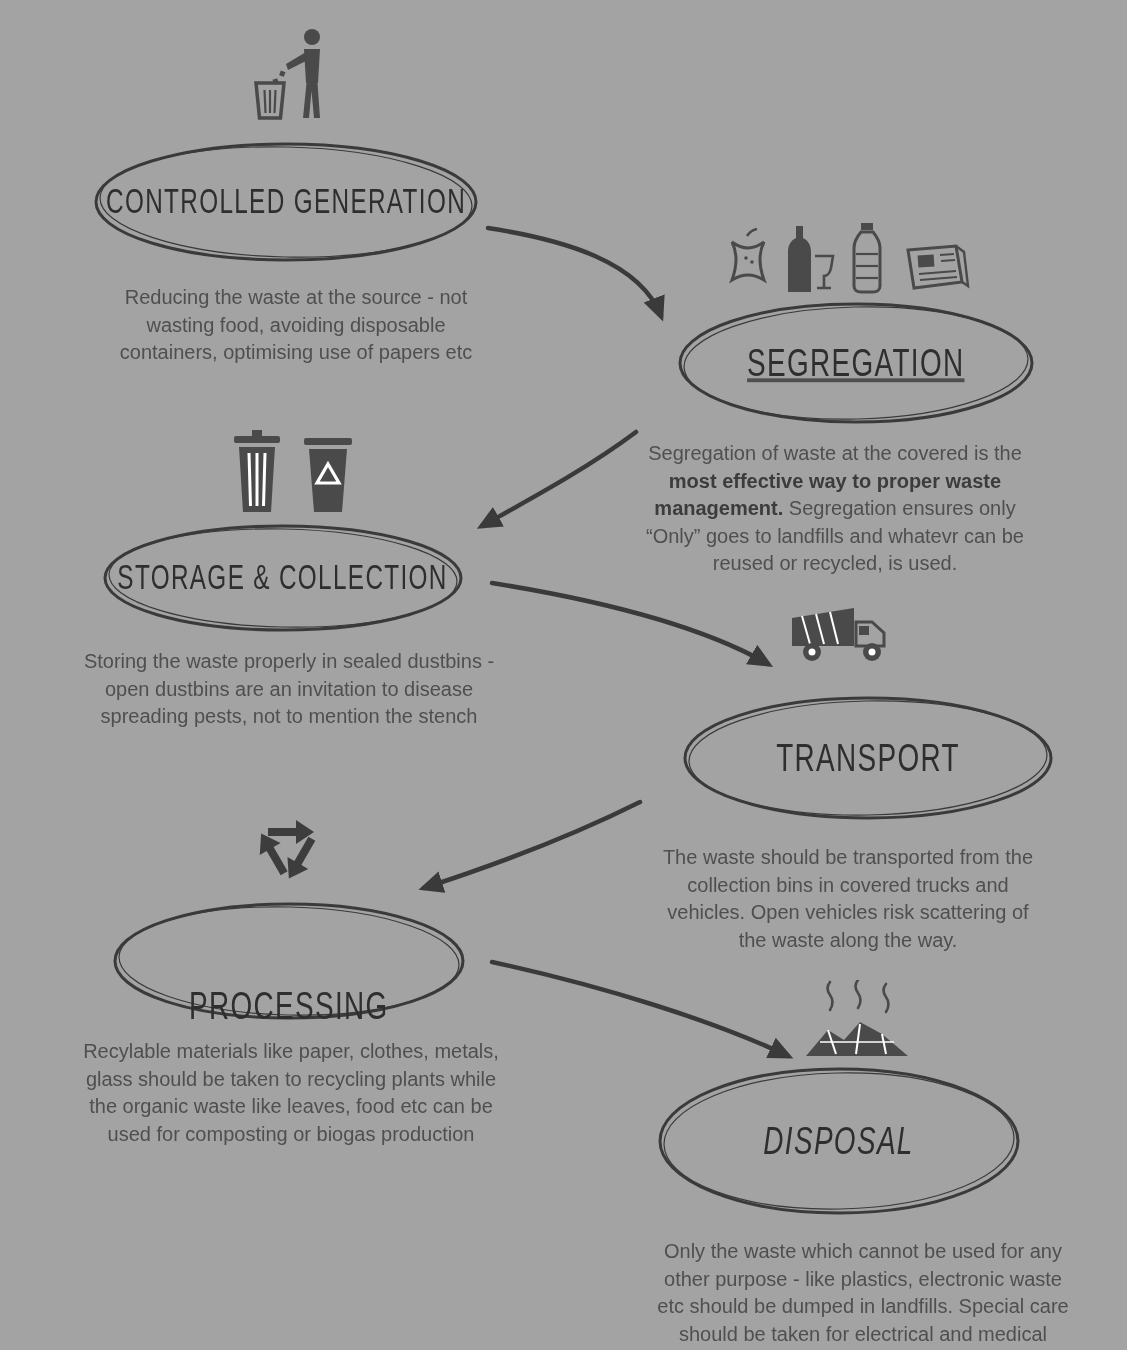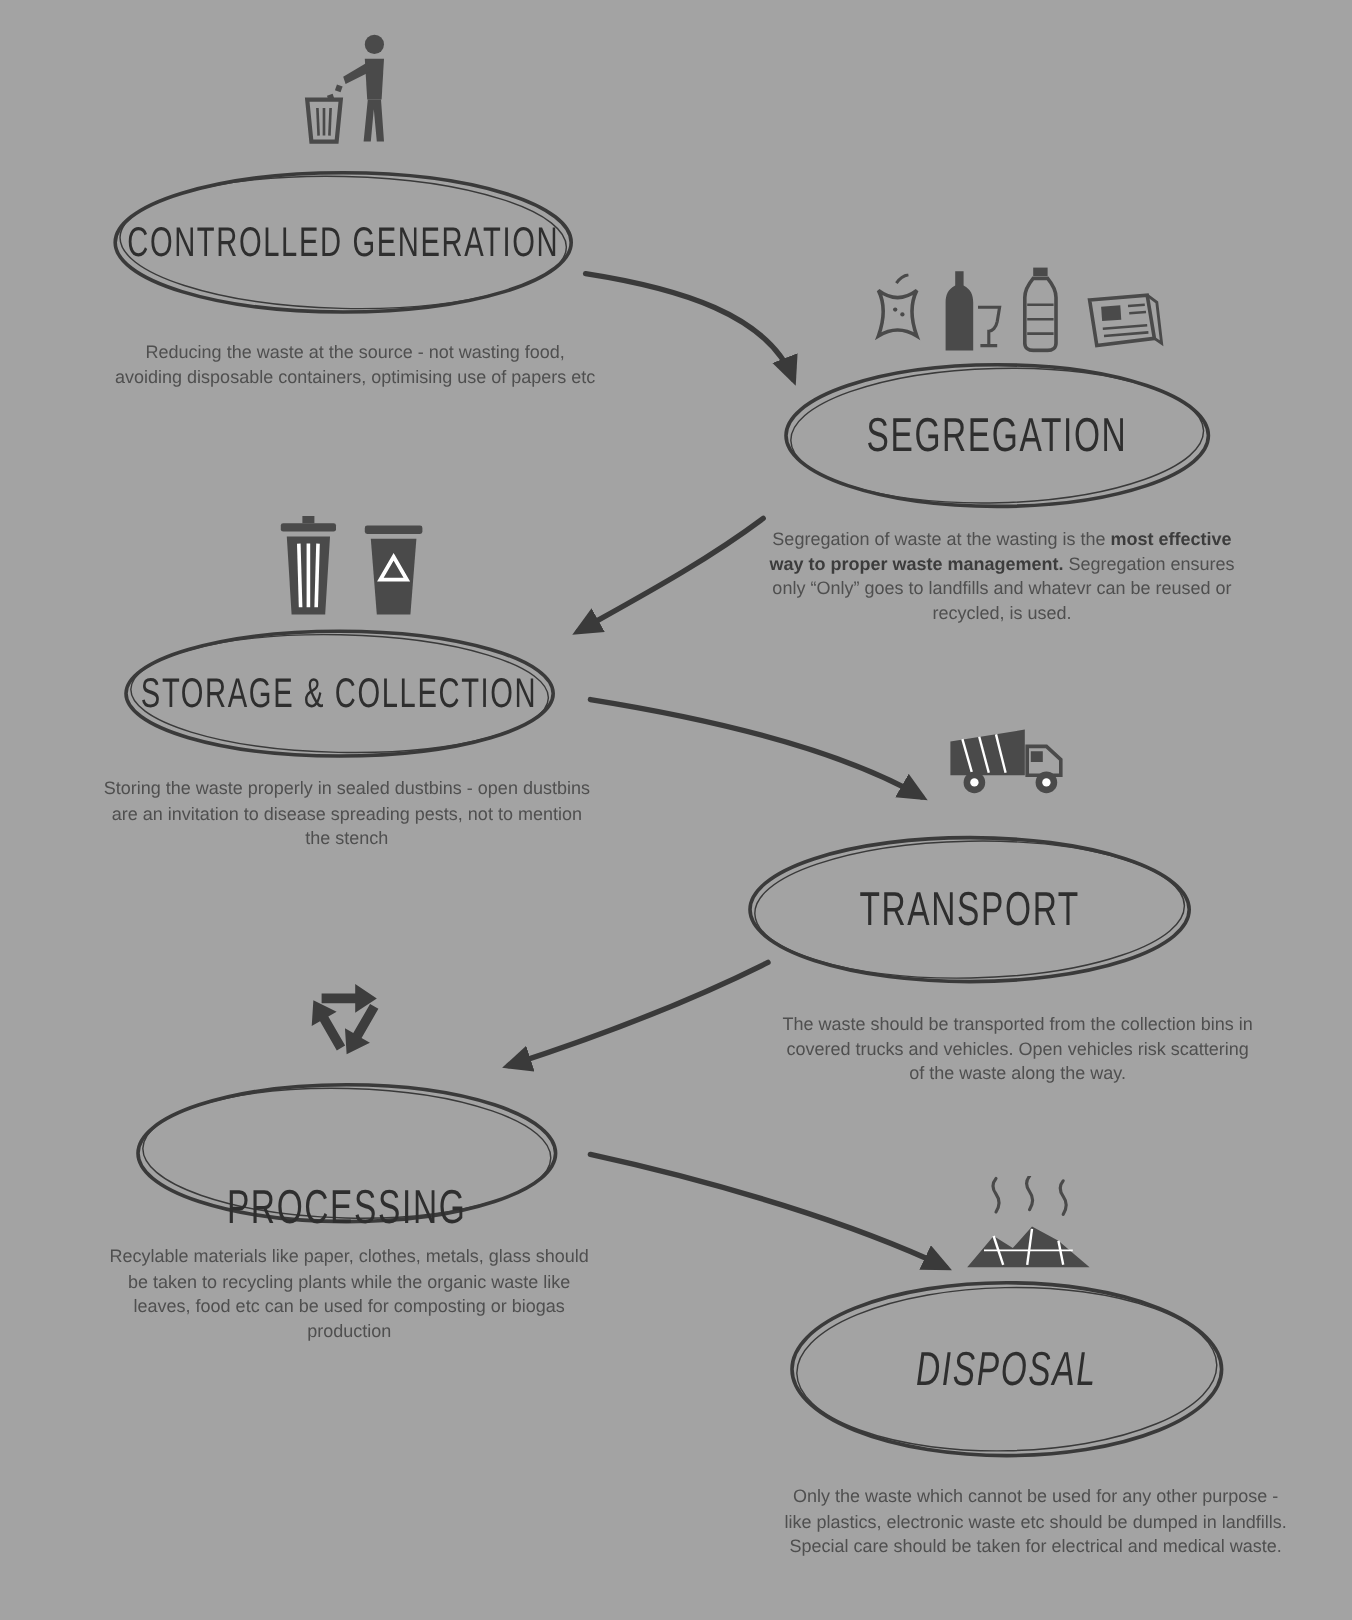--- a/index.html
+++ b/index.html
@@ -21,21 +21,21 @@
     font-weight:500;
     letter-spacing:1.5px;
     color:#2e2e2e;
     transform:scale(.9,1.28);
     white-space:nowrap;
   }
   .node .title.t-sm{font-size:27px;}
   .desc{
     position:absolute;
     text-align:center;
-    font-size:15px;
+    font-size:20px;
     line-height:1.38;
     color:#4f4f4f;
   }
   .desc b{color:#3c3c3c;}
   .icon{position:absolute;display:flex;align-items:flex-end;justify-content:center;gap:14px;}
   .arrows{position:absolute;left:0;top:0;pointer-events:none;}
 </style>
 </head>
 <body>
 
@@ -87,29 +87,29 @@
       <path d="M10 8 L58 4 L64 40 L16 46 Z" fill="none" stroke="#4a4a4a" stroke-width="3"></path>
       <path d="M58 4 L66 10 L70 44 L64 40" fill="none" stroke="#4a4a4a" stroke-width="2.4"></path>
       <rect x="20" y="13" width="16" height="12" fill="#4a4a4a" transform="rotate(-4 28 19)"></rect>
       <line x1="42" y1="13" x2="56" y2="12" stroke="#4a4a4a" stroke-width="2.2"></line>
       <line x1="43" y1="19" x2="57" y2="18" stroke="#4a4a4a" stroke-width="2.2"></line>
       <line x1="21" y1="32" x2="58" y2="29" stroke="#4a4a4a" stroke-width="2.2"></line>
       <line x1="22" y1="38" x2="59" y2="35" stroke="#4a4a4a" stroke-width="2.2"></line>
     </svg>
   </div>
 
-  <div class="node" style="left:650px;top:298px;width:362px;height:130px;">
+  <div class="node" style="left:675px;top:298px;width:362px;height:130px;text-decoration:underline;">
     <svg class="ellipse" viewBox="0 0 362 130">
       <ellipse cx="181" cy="65" rx="176" ry="59" fill="none" stroke="#3a3a3a" stroke-width="3"></ellipse>
       <ellipse cx="181" cy="65" rx="172" ry="56" fill="none" stroke="#3a3a3a" stroke-width="1.2" transform="rotate(-1.4 181 65)"></ellipse>
     </svg>
     <span class="title">SEGREGATION</span>
   </div>
   <div class="desc" style="left:638px;top:440px;width:394px;">
-    <span>Segregation of waste at the wasting is the </span><b>most effective way to proper waste management.</b><span> Segregation ensures only “Only” goes to landfills and whatevr can be reused or recycled, is used.</span>
+    <span>Segregation of waste at the covered is the </span><b>most effective way to proper waste management.</b><span> Segregation ensures only “Only” goes to landfills and whatevr can be reused or recycled, is used.</span>
   </div>
 
   <div class="icon" style="left:218px;top:428px;width:144px;height:86px;">
     <svg width="144" height="86" viewBox="0 0 144 86">
       <rect x="34" y="2" width="10" height="6" fill="#4a4a4a"></rect>
       <rect x="16" y="8" width="46" height="7" rx="2" fill="#4a4a4a"></rect>
       <path d="M21 19 L57 19 L53 84 L25 84 Z" fill="#4a4a4a"></path>
       <line x1="31" y1="25" x2="32.5" y2="78" stroke="#ffffff" stroke-width="3"></line>
       <line x1="39" y1="25" x2="39" y2="78" stroke="#ffffff" stroke-width="3"></line>
       <line x1="47" y1="25" x2="45.5" y2="78" stroke="#ffffff" stroke-width="3"></line>
@@ -136,21 +136,21 @@
       <line x1="42" y1="12" x2="50" y2="44" stroke="#ffffff" stroke-width="2"></line>
       <path d="M68 22 h16 l12 11 v13 h-28 Z" fill="none" stroke="#4a4a4a" stroke-width="3"></path>
       <path d="M71 26 h10 v9 h-10 Z" fill="#4a4a4a"></path>
       <circle cx="24" cy="52" r="9" fill="#4a4a4a"></circle>
       <circle cx="24" cy="52" r="3.5" fill="#ffffff"></circle>
       <circle cx="84" cy="52" r="9" fill="#4a4a4a"></circle>
       <circle cx="84" cy="52" r="3.5" fill="#ffffff"></circle>
     </svg>
   </div>
 
-  <div class="node" style="left:620px;top:692px;width:376px;height:132px;align-items:center;">
+  <div class="node" style="left:680px;top:692px;width:376px;height:132px;align-items:center;">
     <svg class="ellipse" viewBox="0 0 376 132">
       <ellipse cx="188" cy="66" rx="183" ry="60" fill="none" stroke="#3a3a3a" stroke-width="3"></ellipse>
       <ellipse cx="188" cy="66" rx="179" ry="57" fill="none" stroke="#3a3a3a" stroke-width="1.2" transform="rotate(-1.1 188 66)"></ellipse>
     </svg>
     <span class="title">TRANSPORT</span>
   </div>
   <div class="desc" style="left:652px;top:844px;width:392px;">The waste should be transported from the collection bins in covered trucks and vehicles. Open vehicles risk scattering of the waste along the way.</div>
 
   <div class="icon" style="left:243px;top:803px;width:90px;height:90px;">
     <svg width="90" height="90" viewBox="-45 -45 90 90">

